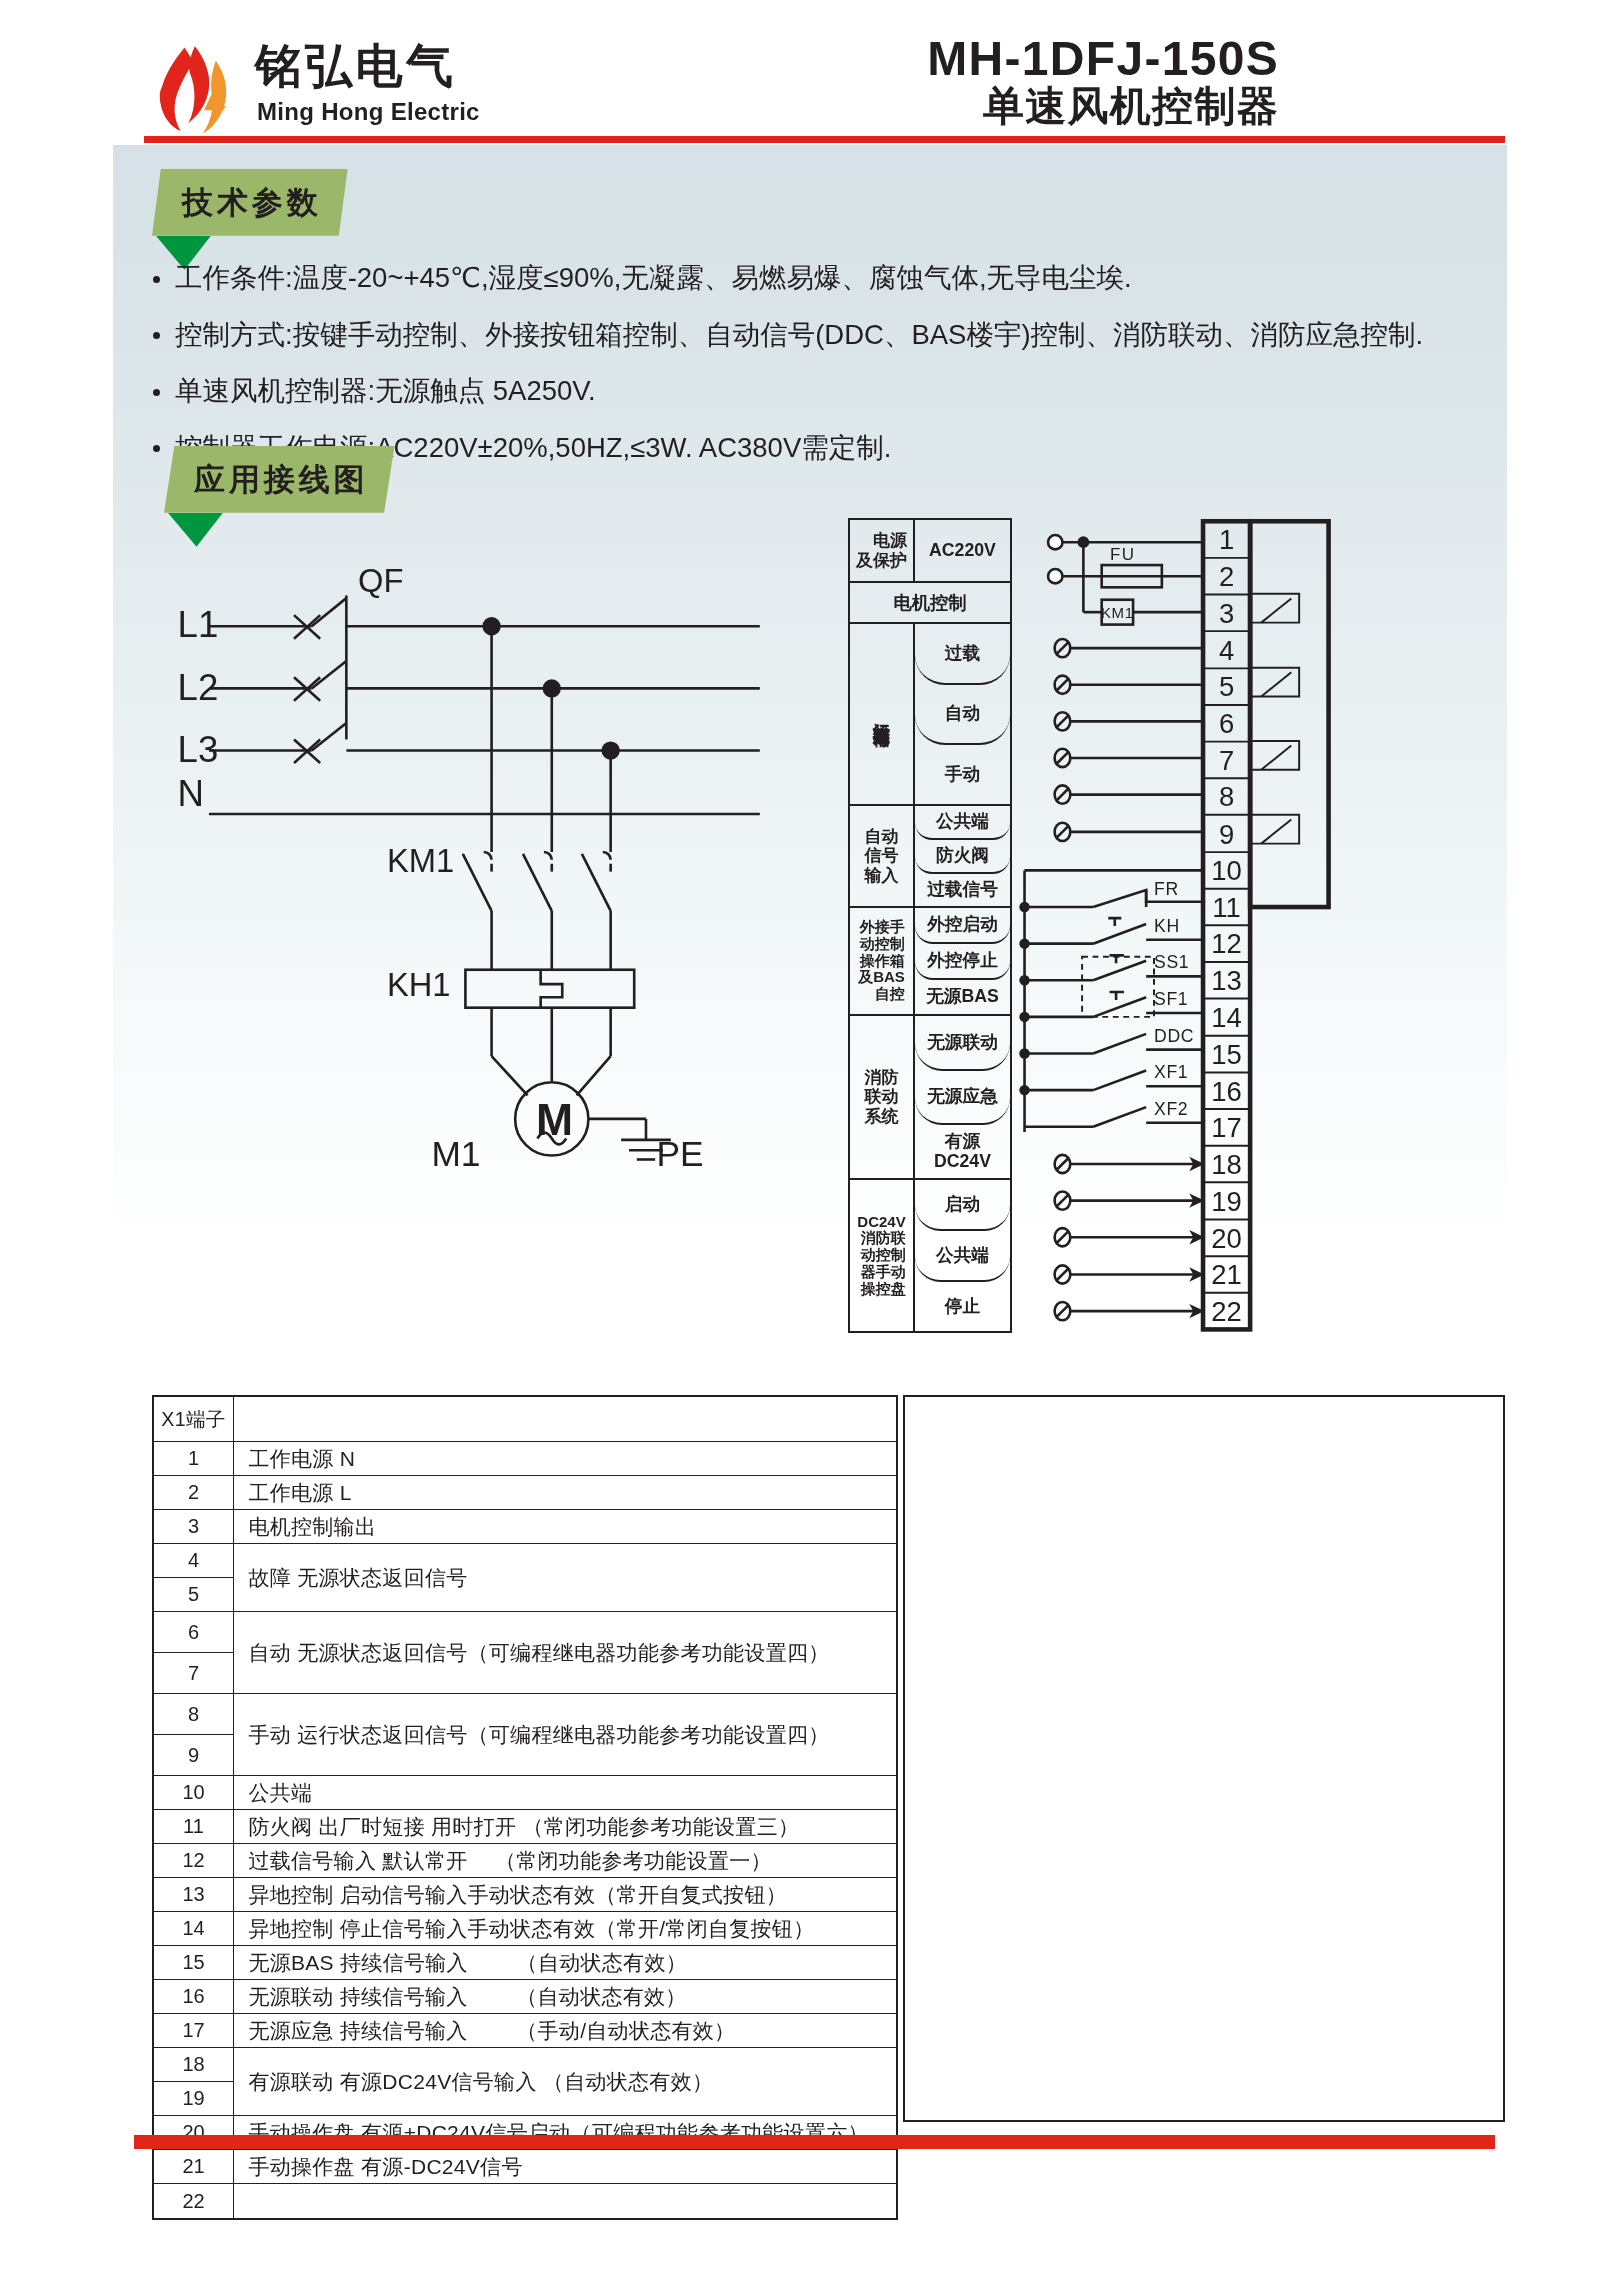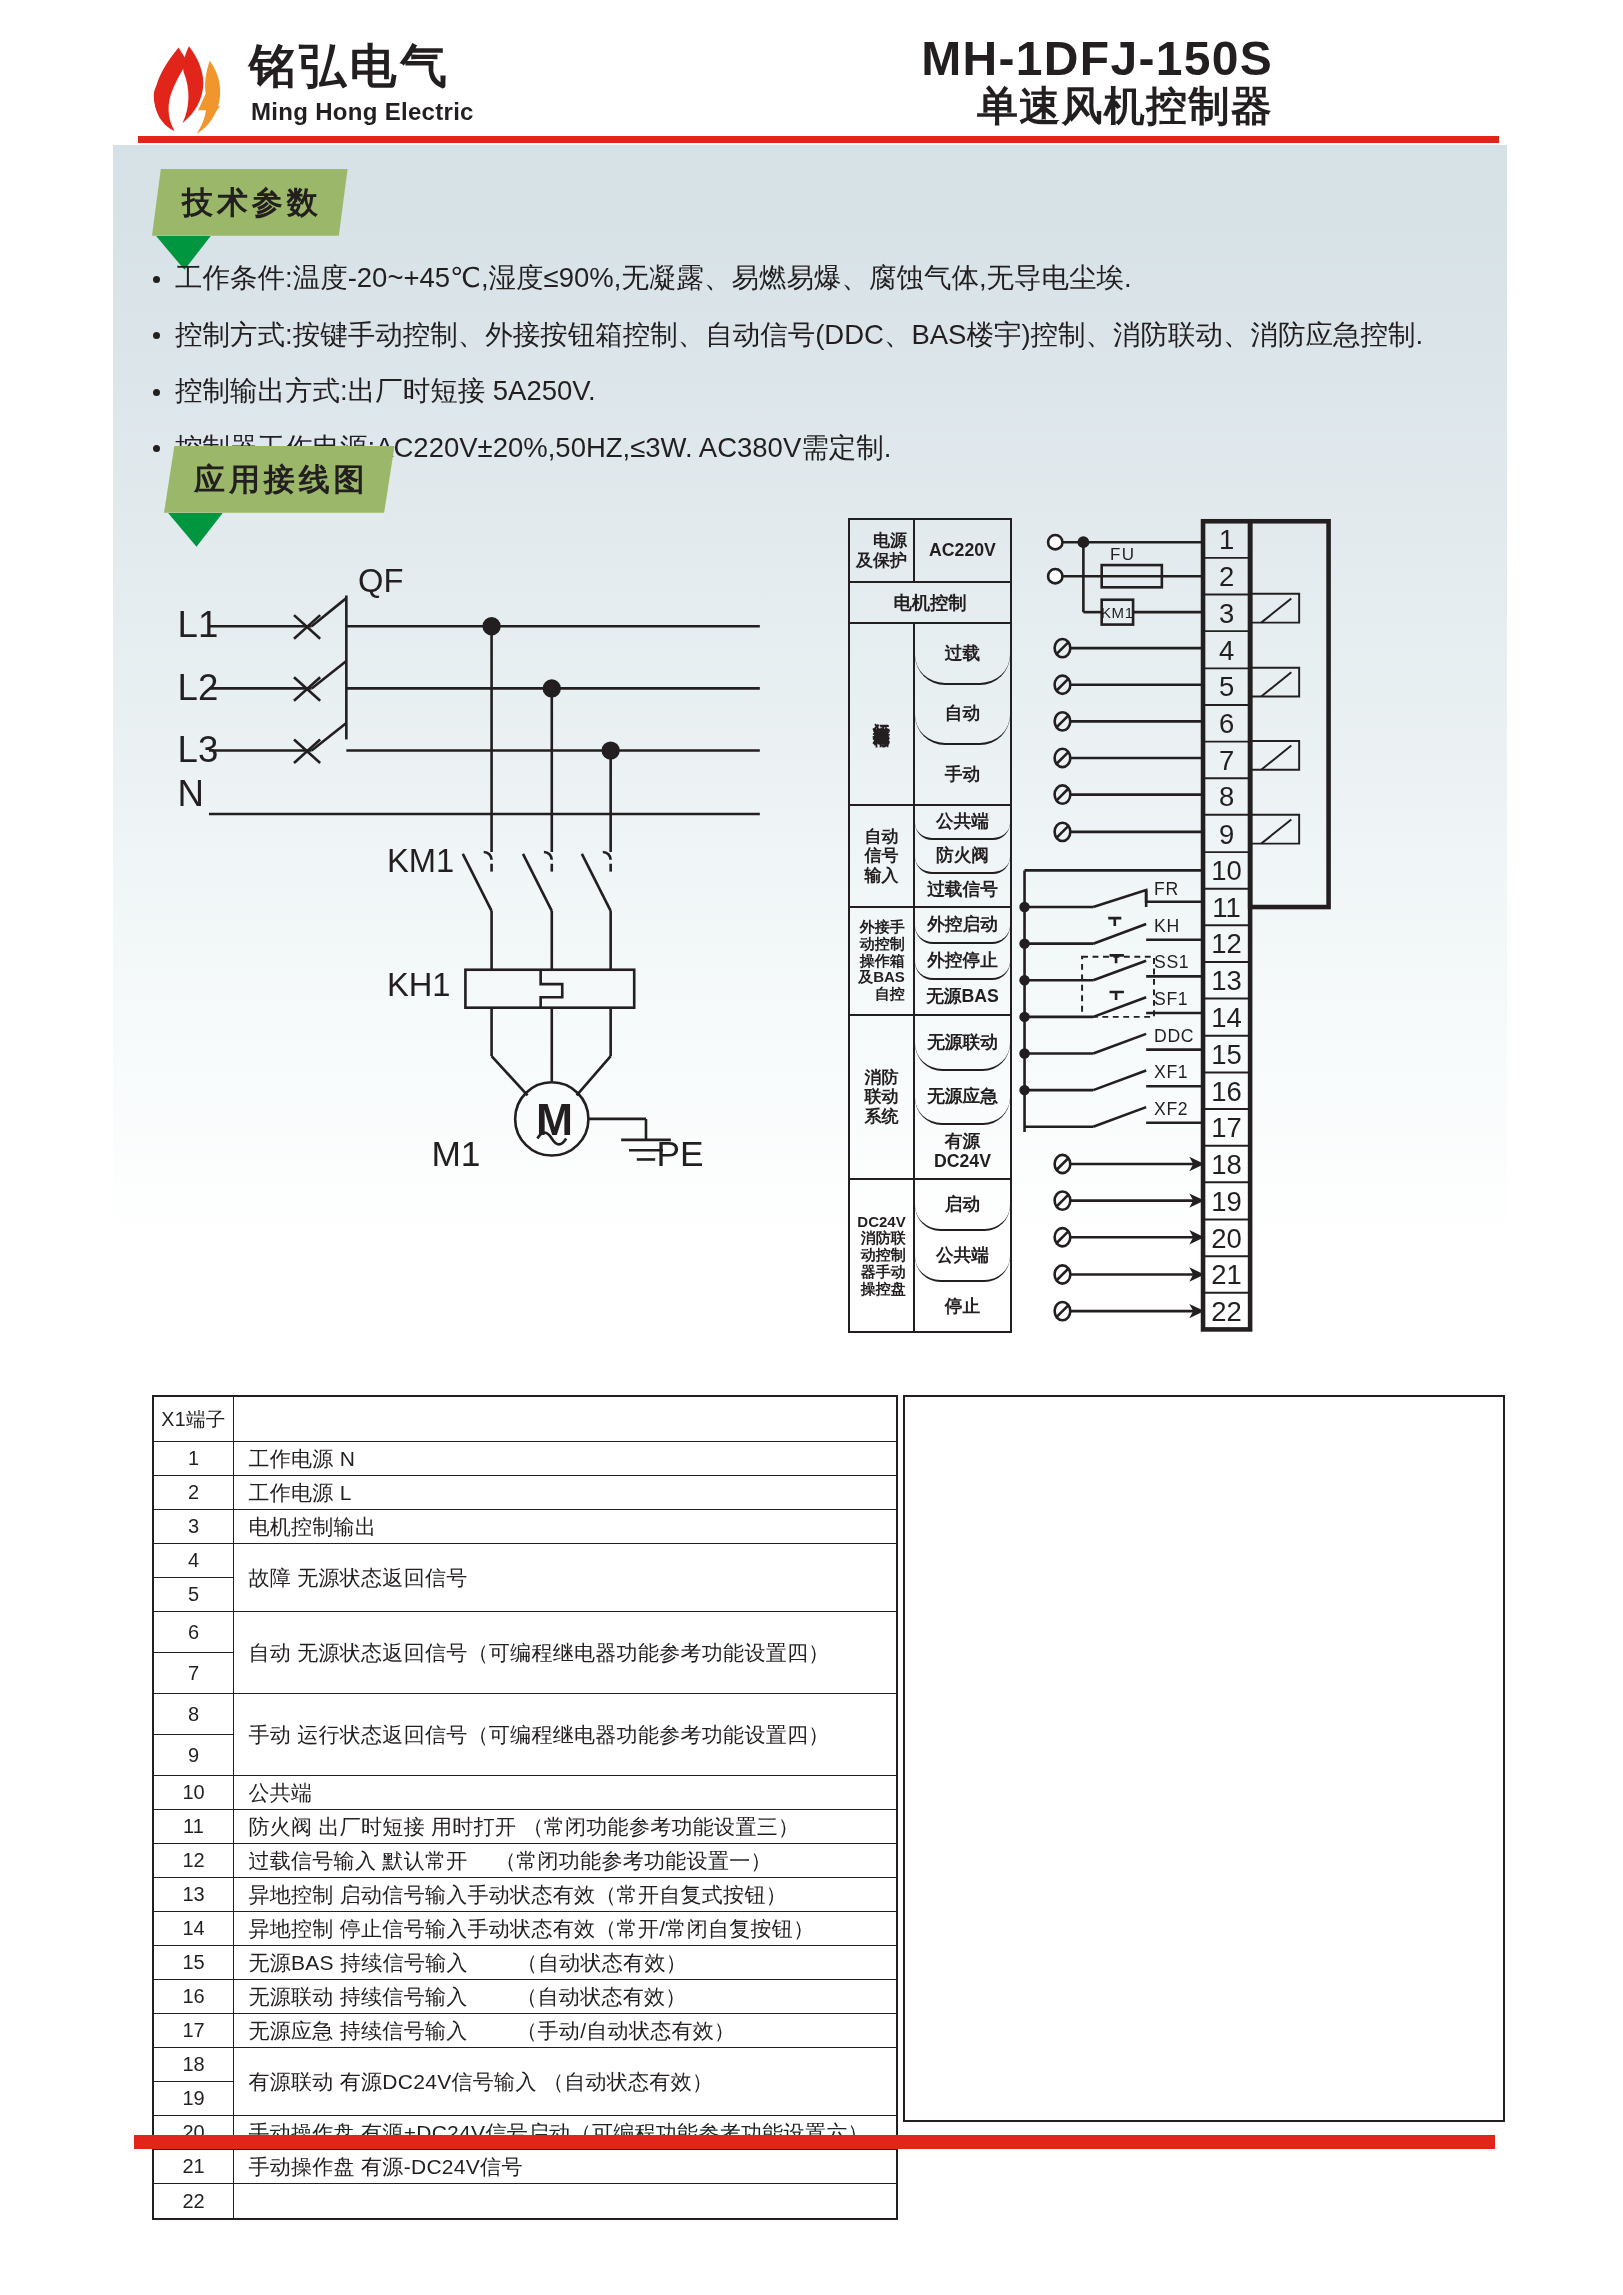--- a/index.html
+++ b/index.html
@@ -5,21 +5,21 @@
   html,body{margin:0;padding:0;}
   body{
     width:1623px;height:2295px;
     background:#ffffff;
     font-family:"Liberation Sans","DejaVu Sans",sans-serif;
     position:relative;overflow:hidden;
   }
   .page{position:absolute;inset:0;}
 
   
-  #header{position:absolute;left:4px;top:0;width:1397px;height:151px;}
+  #header{position:absolute;left:10px;top:0;width:1397px;height:151px;}
   #logo-block{position:absolute;left:134px;top:41px;width:458px;height:95px;}
   #logo-mark{position:absolute;left:0;top:3.9px;width:98px;height:90px;}
   #logo-cn{position:absolute;left:111px;top:1.3px;font-size:47px;font-weight:bold;
            letter-spacing:3.3px;color:#231f20;line-height:1;}
   #logo-en{position:absolute;left:113px;top:59px;font-size:24px;font-weight:bold;
            letter-spacing:0.3px;color:#231f20;line-height:1;}
   #title-block{position:absolute;right:128px;top:34px;text-align:right;}
   #model{font-size:48px;font-weight:bold;letter-spacing:1.3px;color:#231f20;line-height:1.04;}
   #subtitle{font-size:41px;font-weight:bold;letter-spacing:1.3px;color:#231f20;line-height:1.12;}
   #header-rule{position:absolute;left:134px;top:136px;width:1361px;height:7.2px;background:#e1251b;}
@@ -122,21 +122,21 @@
   </div>
 
   <div class="sect" style="left:152px;top:169px;">
     <div class="banner skewA">技术参数</div>
     <div class="tail"></div>
   </div>
 
   <div id="specs">
     <div class="bullet">工作条件:温度-20~+45℃,湿度≤90%,无凝露、易燃易爆、腐蚀气体,无导电尘埃.</div>
     <div class="bullet">控制方式:按键手动控制、外接按钮箱控制、自动信号(DDC、BAS楼宇)控制、消防联动、消防应急控制.</div>
-    <div class="bullet">控制输出方式:出厂时短接 5A250V.</div>
+    <div class="bullet">单速风机控制器:无源触点 5A250V.</div>
     <div class="bullet">控制器工作电源:AC220V±20%,50HZ,≤3W. AC380V需定制.</div>
   </div>
 
   <div class="sect" style="left:164px;top:446px;">
     <div class="banner skewA">应用接线图</div>
     <div class="tail"></div>
   </div>
 
   <div id="leftdiag">
     <svg viewBox="0 0 940 1010">

